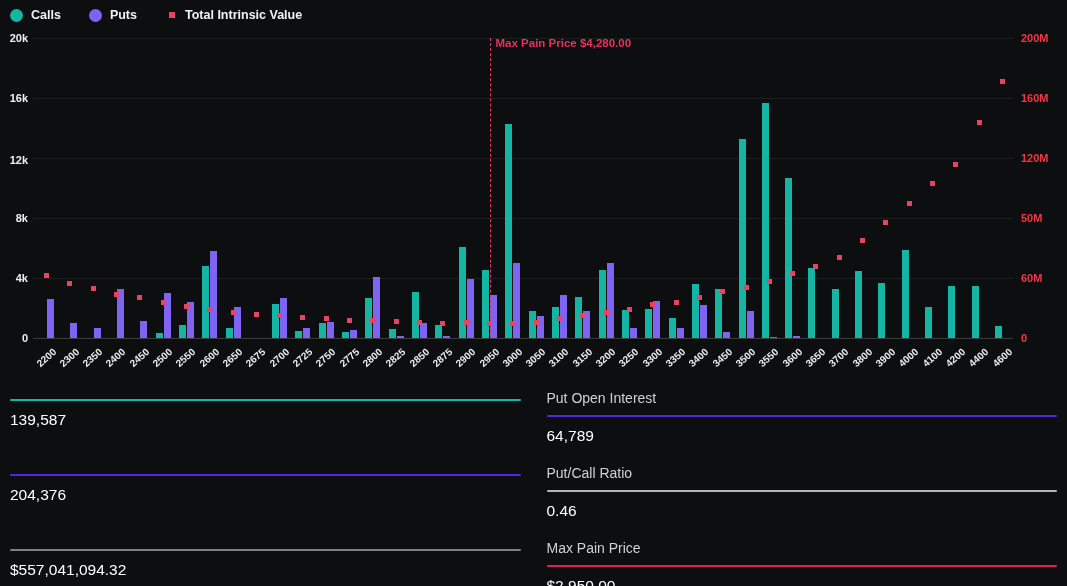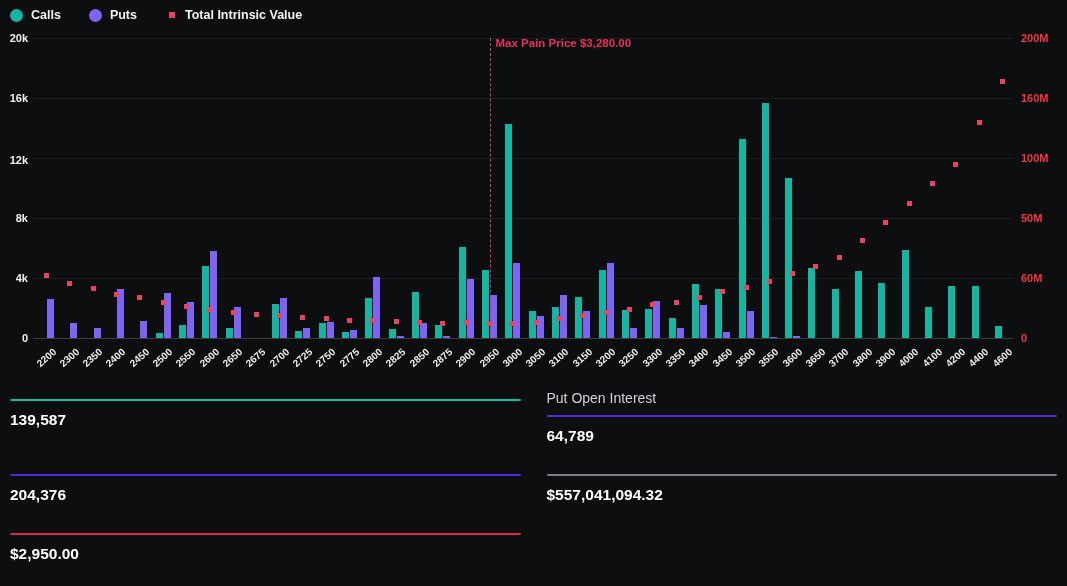--- a/index.html
+++ b/index.html
@@ -29,21 +29,21 @@
            white-space:nowrap; transform:translateX(-100%) rotate(-42deg); transform-origin:100% 0; }
   #maxpain-line { position:absolute; top:0; bottom:0; width:0; border-left:1px dashed #e8315b; }
   #maxpain-label { position:absolute; font-size:11.5px; font-weight:bold; color:#e8315b; white-space:nowrap; }
 
   
   #stats { position:absolute; top:384px; left:0; width:1067px; padding:0 10px 0 10px;
            display:grid; grid-template-columns:1fr 1fr; column-gap:26px; row-gap:14px; }
   .stat-cell { padding-top:6px; }
   .stat-label { color:#cfd2d6; font-size:14px; font-weight:normal; }
   .stat-line { height:2px; margin:9px 0 10px 0; background:#555; border-radius:1px; }
-  .stat-value { color:#ffffff; font-size:15.5px; font-weight:bold; }
+  .stat-value { color:#ffffff; font-size:15.5px; font-weight:normal; }
 </style>
 </head>
 <body>
 
 <div id="app">
 
   <div class="legend">
     <div class="legend-item">
       <span class="legend-dot" id="dot-calls" style="background: rgb(21, 181, 163);"></span>
       <span class="legend-label">Calls</span>
@@ -182,21 +182,21 @@
         <div class="ytick-l" style="top: 38px;">20k</div>
         <div class="ytick-l" style="top: 98px;">16k</div>
         <div class="ytick-l" style="top: 160px;">12k</div>
         <div class="ytick-l" style="top: 218px;">8k</div>
         <div class="ytick-l" style="top: 278px;">4k</div>
         <div class="ytick-l" style="top: 338px;">0</div>
       </div>
     <div id="yr">
         <div class="ytick-r" style="top: 38px; color: rgb(242, 54, 69);">200M</div>
         <div class="ytick-r" style="top: 98px; color: rgb(242, 54, 69);">160M</div>
-        <div class="ytick-r" style="top: 158px; color: rgb(242, 54, 69);">100M</div>
+        <div class="ytick-r" style="top: 158px; color: rgb(242, 54, 69);">120M</div>
         <div class="ytick-r" style="top: 218px; color: rgb(242, 54, 69);">50M</div>
         <div class="ytick-r" style="top: 278px; color: rgb(242, 54, 69);">60M</div>
         <div class="ytick-r" style="top: 338px; color: rgb(242, 54, 69);">0</div>
       </div>
     <div id="xt">
         <div class="xtick" style="left: 50.5px; top: 346px;">2200</div>
         <div class="xtick" style="left: 73.8171px; top: 346px;">2300</div>
         <div class="xtick" style="left: 97.1341px; top: 346px;">2350</div>
         <div class="xtick" style="left: 120.451px; top: 346px;">2400</div>
         <div class="xtick" style="left: 143.768px; top: 346px;">2450</div>
@@ -231,39 +231,45 @@
         <div class="xtick" style="left: 819.963px; top: 346px;">3650</div>
         <div class="xtick" style="left: 843.28px; top: 346px;">3700</div>
         <div class="xtick" style="left: 866.598px; top: 346px;">3800</div>
         <div class="xtick" style="left: 889.915px; top: 346px;">3900</div>
         <div class="xtick" style="left: 913.232px; top: 346px;">4000</div>
         <div class="xtick" style="left: 936.549px; top: 346px;">4100</div>
         <div class="xtick" style="left: 959.866px; top: 346px;">4200</div>
         <div class="xtick" style="left: 983.183px; top: 346px;">4400</div>
         <div class="xtick" style="left: 1006.5px; top: 346px;">4600</div>
       </div>
-  <div id="maxpain-label" style="left: 495.524px; top: 37px; color: rgb(232, 49, 91);">Max Pain Price $3,280.00</div>
+  <div id="maxpain-label" style="left: 495.524px; top: 37px; color: rgb(232, 49, 91);">Max Pain Price $4,280.00</div>
     </div>
 
   <div id="stats">
     <div class="stat-cell">
       <div class="stat-line" style="background: rgb(20, 184, 166);"></div>
       <div class="stat-value">139,587</div>
     </div>
     <div class="stat-cell">
       <div class="stat-label">Put Open Interest</div>
       <div class="stat-line" style="background: rgb(84, 38, 224);"></div>
       <div class="stat-value">64,789</div>
     </div>
     <div class="stat-cell">
       <div class="stat-line" style="background: rgb(84, 38, 224);"></div>
       <div class="stat-value">204,376</div>
     </div>
     <div class="stat-cell">
+      <div class="stat-label">Put/Call Ratio</div>
+      <div class="stat-line" style="background: rgb(178, 183, 191);"></div>
+      <div class="stat-value">0.46</div>
+    </div>
+    <div class="stat-cell">
       <div class="stat-line" style="background: rgb(124, 128, 135);"></div>
       <div class="stat-value">$557,041,094.32</div>
     </div>
     <div class="stat-cell">
+      <div class="stat-label">Max Pain Price</div>
       <div class="stat-line" style="background: rgb(224, 35, 78);"></div>
       <div class="stat-value">$2,950.00</div>
     </div>
   </div>
 </div>
 
 </body></html>

